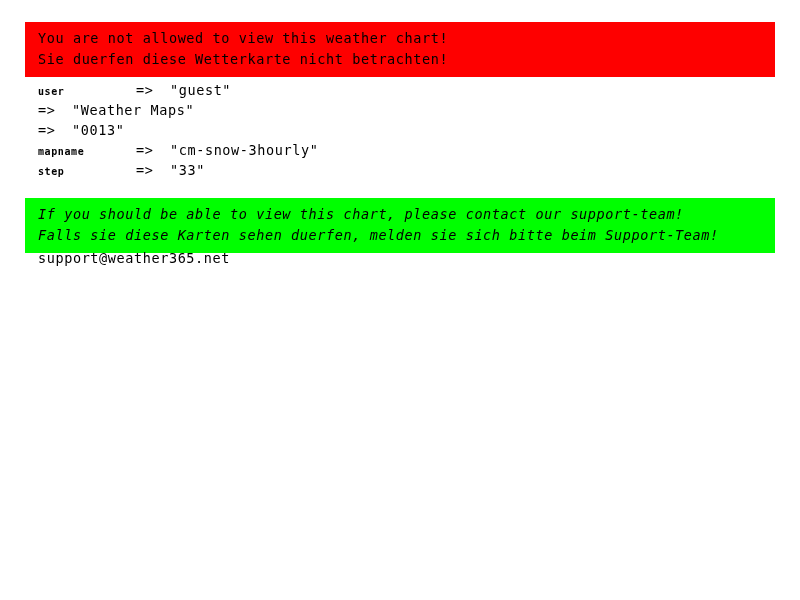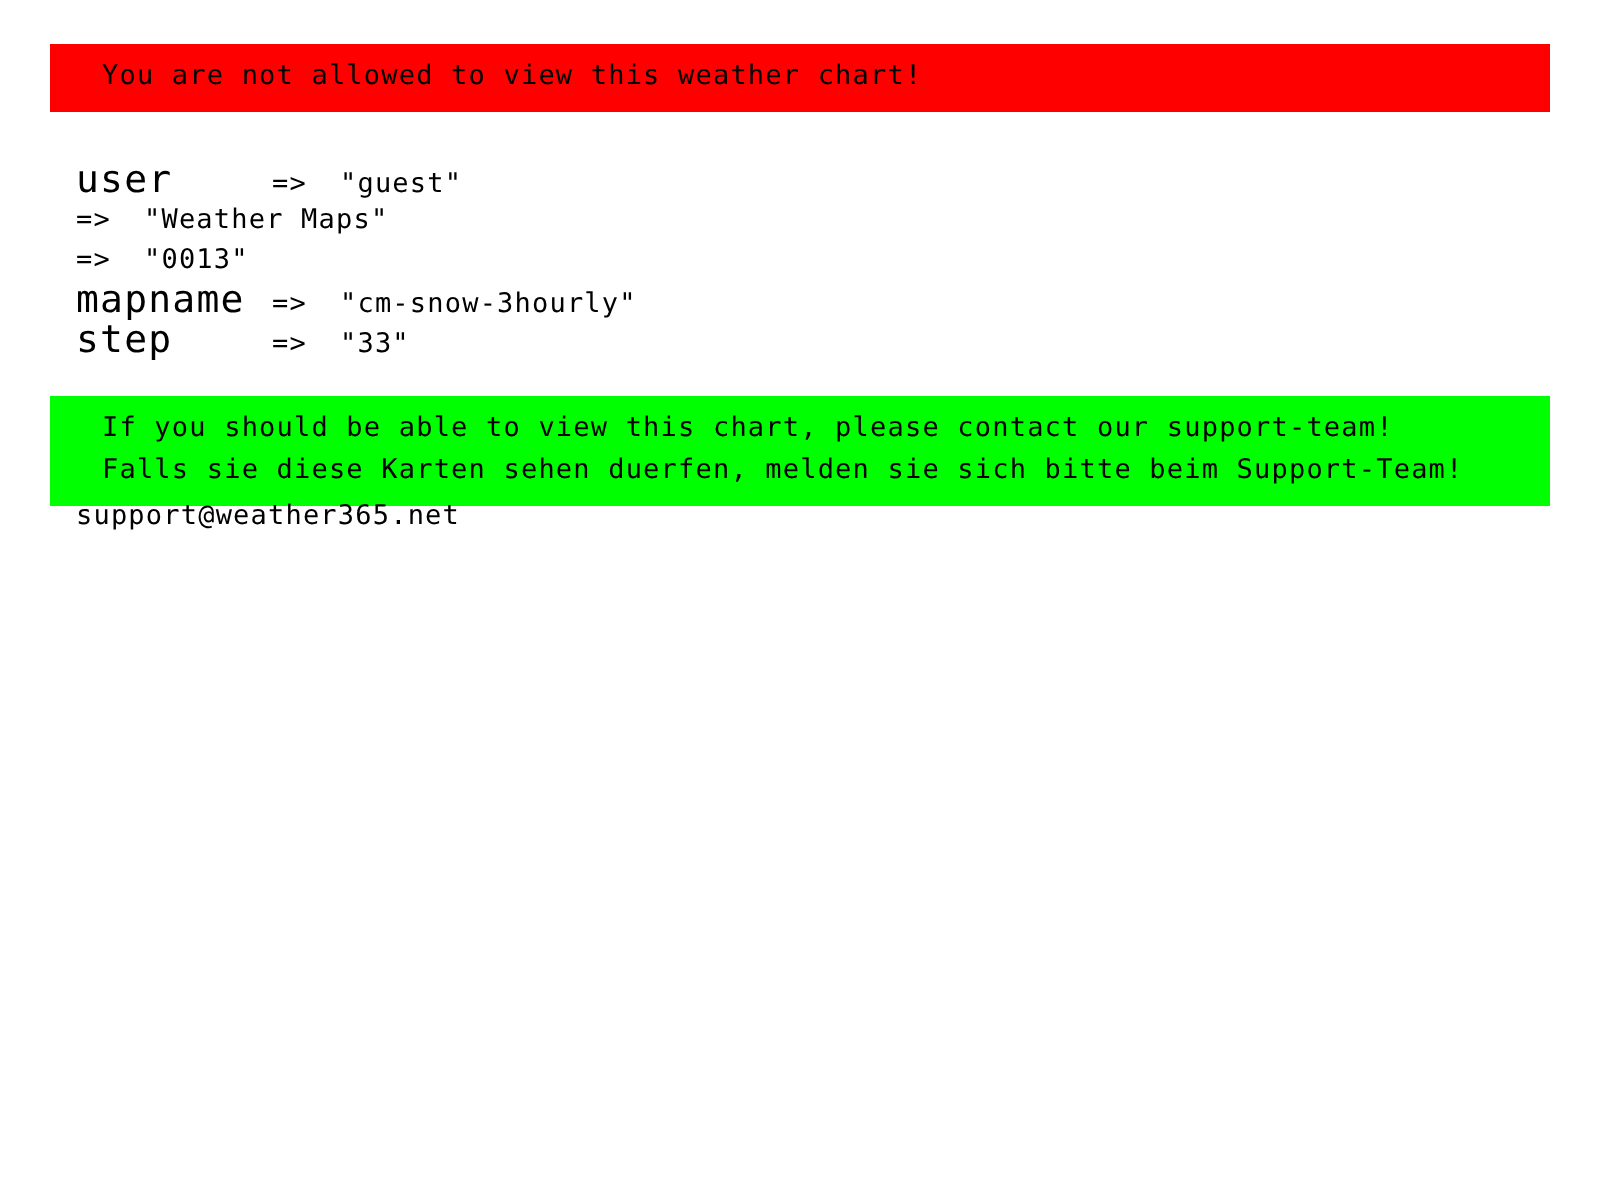--- a/index.html
+++ b/index.html
@@ -18,29 +18,30 @@
   .page {
     position: relative;
     width: 800px;
     height: 600px;
   }
   .banner {
     position: absolute;
     left: 25px;
     width: 750px;
     box-sizing: border-box;
-    padding: 6px 14px 7px 26px;
+    padding: 6px 14px 7px 13px;
   }
   .banner-error {
     top: 22px;
     background: #fe0000;
   }
   .banner-info {
     top: 198px;
     background: #00ff00;
+    font-style: italic;
   }
   .banner-line {
     font-family: "DejaVu Sans Mono", "Liberation Mono", monospace;
     font-size: 13.5px;
     letter-spacing: 0.6px;
     line-height: 21px;
     white-space: pre;
     color: #000000;
   }
   .params {
@@ -53,22 +54,23 @@
     display: flex;
     align-items: baseline;
     line-height: 20px;
     height: 20px;
     white-space: pre;
   }
   .param-key {
     display: inline-block;
     width: 98px;
     font-family: "DejaVu Sans Mono", "Liberation Mono", monospace;
-    font-size: 19px;
+    font-size: 10px;
     letter-spacing: 0.6px;
+    font-weight: bold;
   }
   .param-arrow {
     display: inline-block;
     width: 34px;
     font-family: "DejaVu Sans Mono", "Liberation Mono", monospace;
     font-size: 13.5px;
     letter-spacing: 0.6px;
   }
   .param-val {
     font-family: "DejaVu Sans Mono", "Liberation Mono", monospace;
@@ -93,20 +95,21 @@
     text-decoration: none;
   }
 </style>
 </head>
 <body>
 
 <div class="page">
 
   <div class="banner banner-error">
     <div class="banner-line">You are not allowed to view this weather chart!</div>
+    <div class="banner-line">Sie duerfen diese Wetterkarte nicht betrachten!</div>
   </div>
 
   <div class="params">
     <div class="param-row">
       <span class="param-key">user</span>
       <span class="param-arrow">=&gt;</span>
       <span class="param-val">"guest"</span>
     </div>
     <div class="param-row">
       <span class="param-arrow">=&gt;</span>

